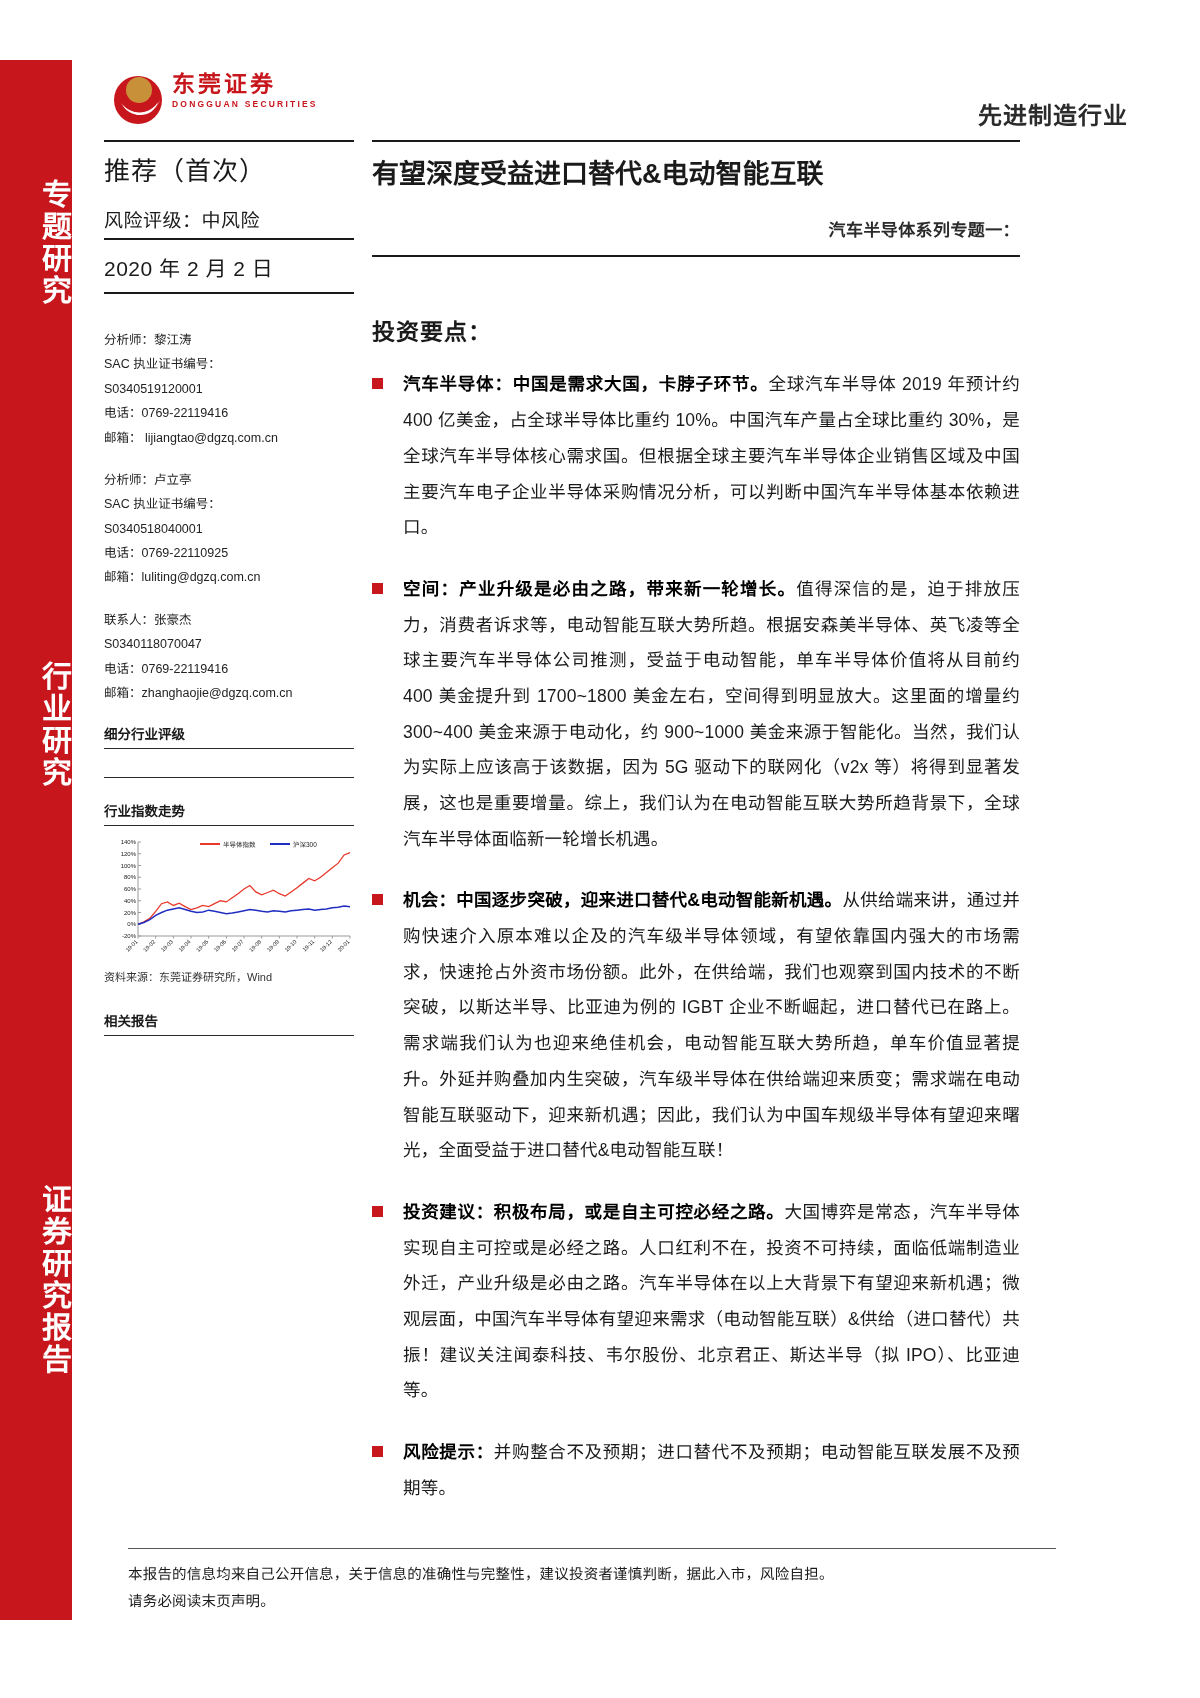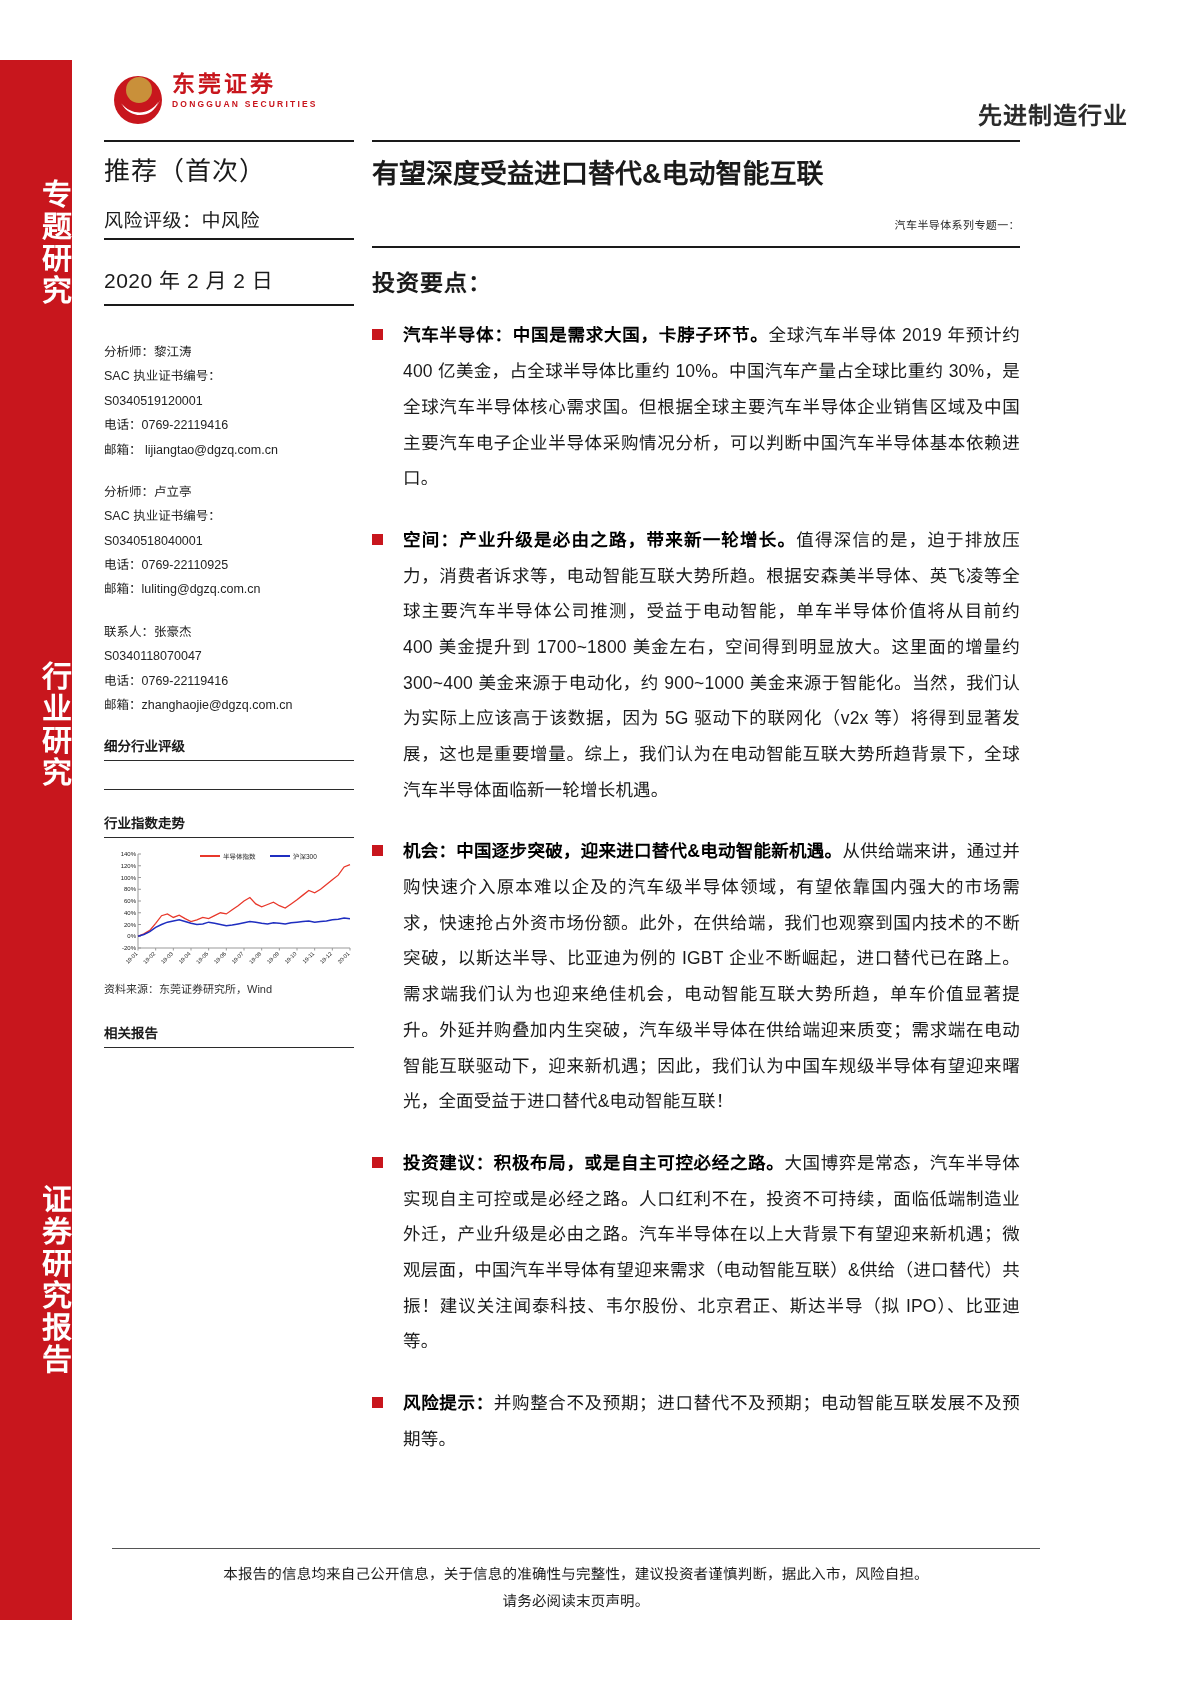--- a/index.html
+++ b/index.html
@@ -116,21 +116,20 @@
     font-size: 19px;
     color: #1a1a1a;
     margin-top: 14px;
     letter-spacing: 0.5px;
   }
   .date-line {
     font-size: 21px;
     color: #1a1a1a;
     padding: 12px 0 10px 0;
     letter-spacing: 0.5px;
-    margin-top: 12px;
   }
 
   .analysts {
     margin-top: 34px;
     font-size: 12.5px;
     line-height: 1.95;
     color: #222;
   }
   .analyst-block { margin-bottom: 18px; }
   .analyst-block div { white-space: nowrap; }
@@ -165,32 +164,34 @@
   }
   .report-title {
     font-size: 27px;
     font-weight: bold;
     color: #1a1a1a;
     letter-spacing: 0px;
     padding: 14px 0 8px 0;
     line-height: 1.35;
   }
   .series-sub {
-    font-size: 11px;
+    font-size: 17px;
     color: #2b2b2b;
     text-align: right;
     padding: 16px 0 14px 0;
     letter-spacing: 0.4px;
+    font-weight: bold;
   }
   .points-heading {
     font-size: 23px;
     font-weight: bold;
     color: #1a1a1a;
     padding: 16px 0 4px 0;
     letter-spacing: 1px;
+    margin-top: 40px;
   }
 
   .bullets { margin-top: 16px; }
   .bullet-row {
     display: flex;
     align-items: flex-start;
     margin-bottom: 26px;
   }
   .bullet-mark {
     flex: 0 0 auto;
@@ -207,24 +208,23 @@
     color: #1a1a1a;
     text-align: justify;
     text-justify: inter-ideograph;
     letter-spacing: 0.2px;
   }
   .bullet-text b { font-weight: bold; color: #000; }
 
   
   .footer {
     position: absolute;
-    left: 112px;
+    left: 128px;
     top: 1548px;
     width: 928px;
-    text-align: center;
   }
   .footer hr { border: 0; border-top: 1px solid #555; margin: 0 0 12px 0; }
   .footer-line {
     font-size: 14.5px;
     color: #1a1a1a;
     line-height: 1.85;
     letter-spacing: 0.2px;
   }
 </style>
 </head>

